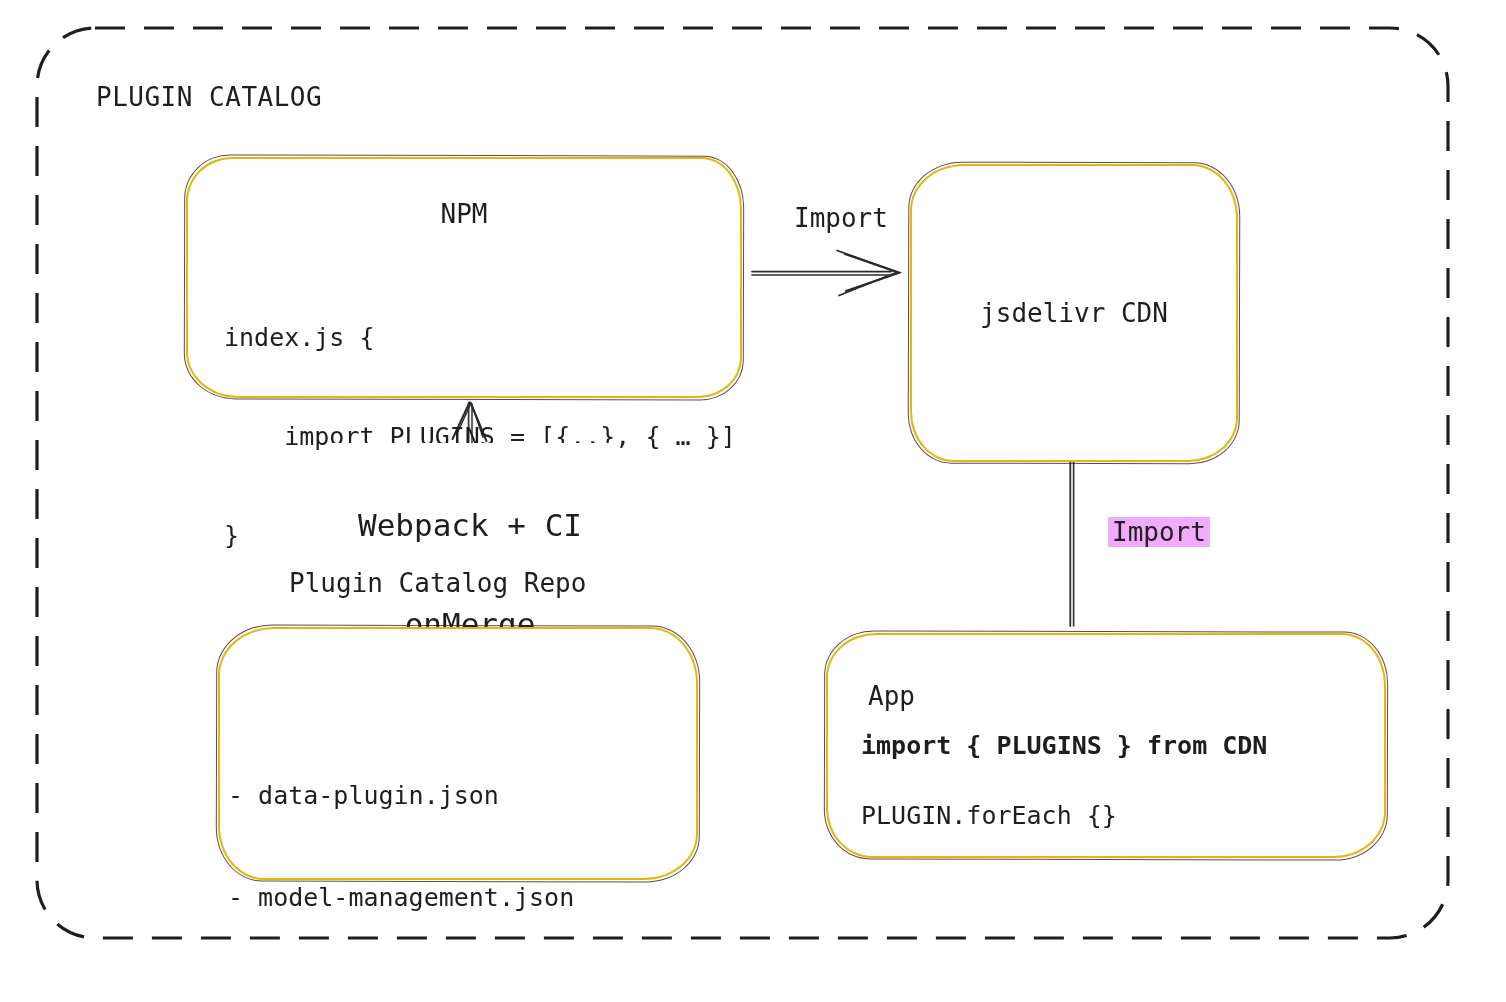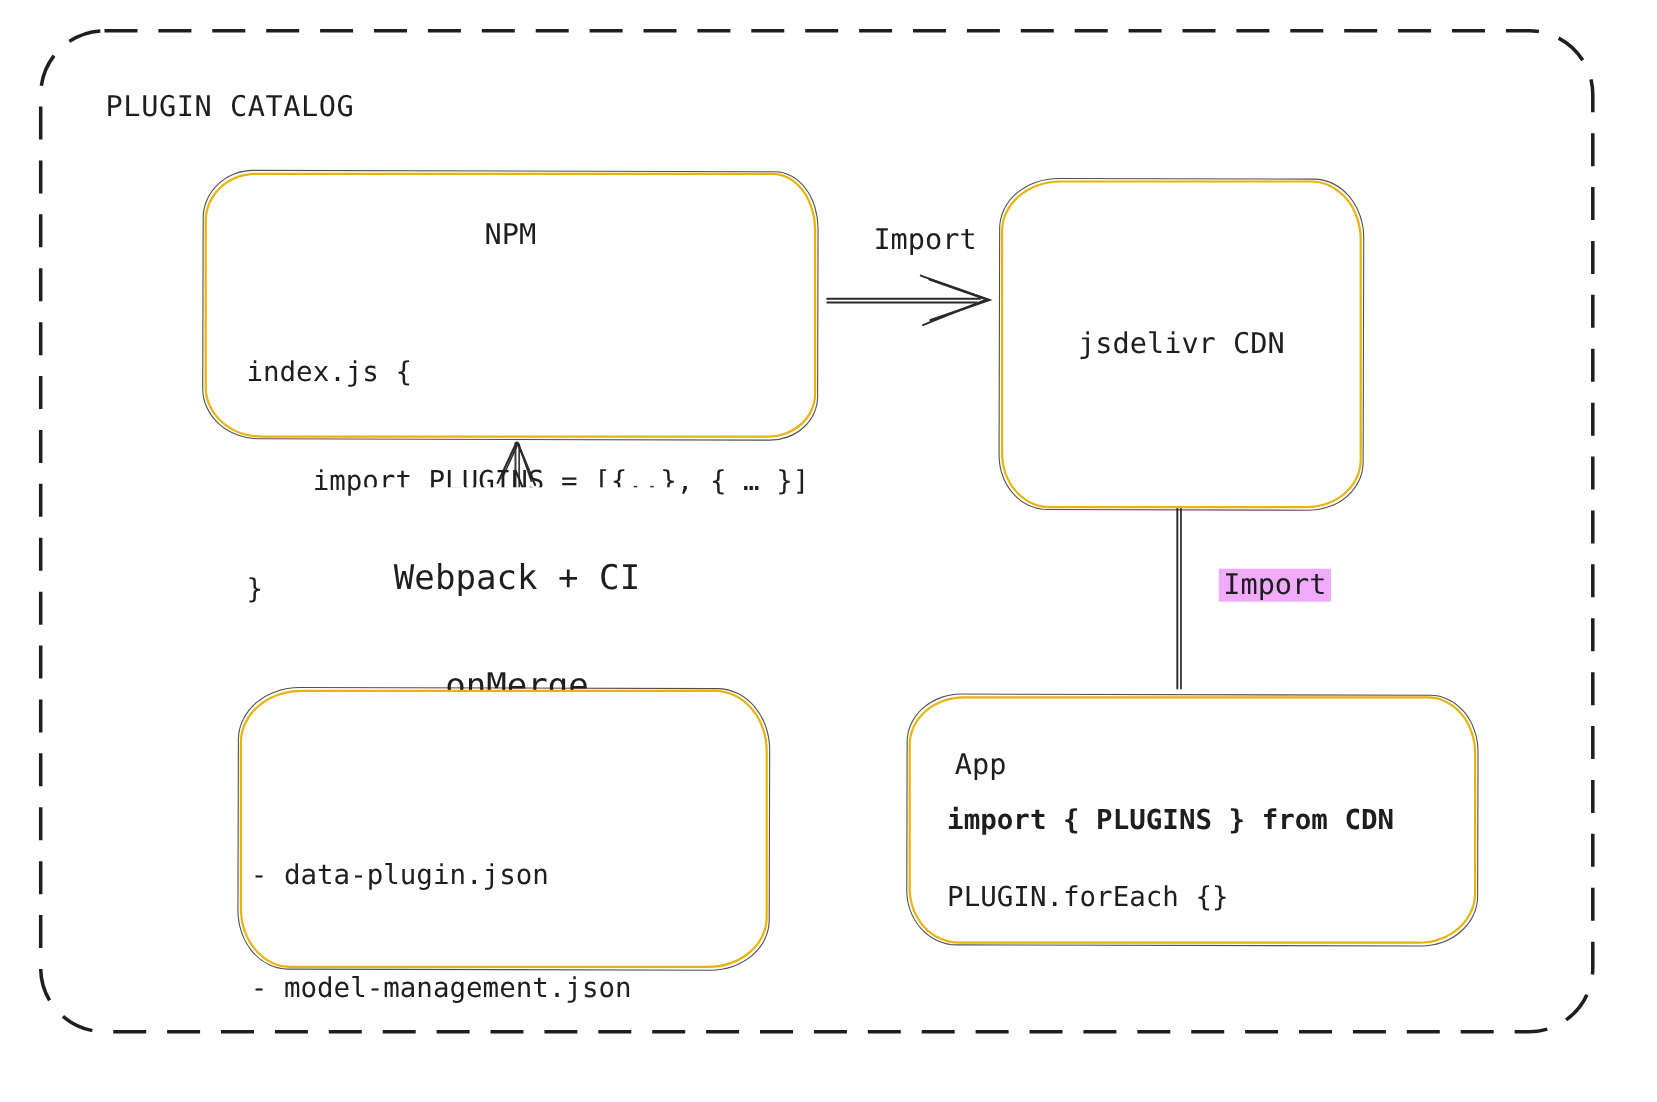--- a/index.html
+++ b/index.html
@@ -44,21 +44,21 @@
   .cdn-box {
     left: 910px; top: 164px; width: 328px; height: 298px;
     border-radius: 54px 46px 50px 44px / 46px 54px 44px 50px;
     display: flex; align-items: center; justify-content: center;
   }
   .repo-box {
     left: 218px; top: 627px; width: 480px; height: 253px;
     border-radius: 56px 48px 54px 46px / 48px 56px 46px 54px;
   }
   .app-box {
-    left: 826px; top: 633px; width: 516px; height: 225px;
+    left: 826px; top: 633px; width: 560px; height: 225px;
     border-radius: 50px 44px 52px 46px / 44px 52px 46px 50px;
   }
   
   .label {
     position: absolute;
     font-size: 26px;
     line-height: 30px;
     white-space: pre;
     color: #1e1e1e;
   }
@@ -139,20 +139,21 @@
     <div class="cdn-label">jsdelivr CDN</div>
   </div>
 
   <div class="label cache-label">Import</div>
 
   <div class="build-label">
     <div>Webpack + CI</div>
     <div>onMerge</div>
   </div>
 
+  <div class="label repo-title">Plugin Catalog Repo</div>
   <div class="box repo-box">
     <div class="code-block repo-code">
       <div class="code-line">- data-plugin.json</div>
       <div class="code-line">- model-management.json</div>
       <div class="code-line">…</div>
     </div>
   </div>
 
   <div class="box app-box">
     <div class="app-title">App</div>

